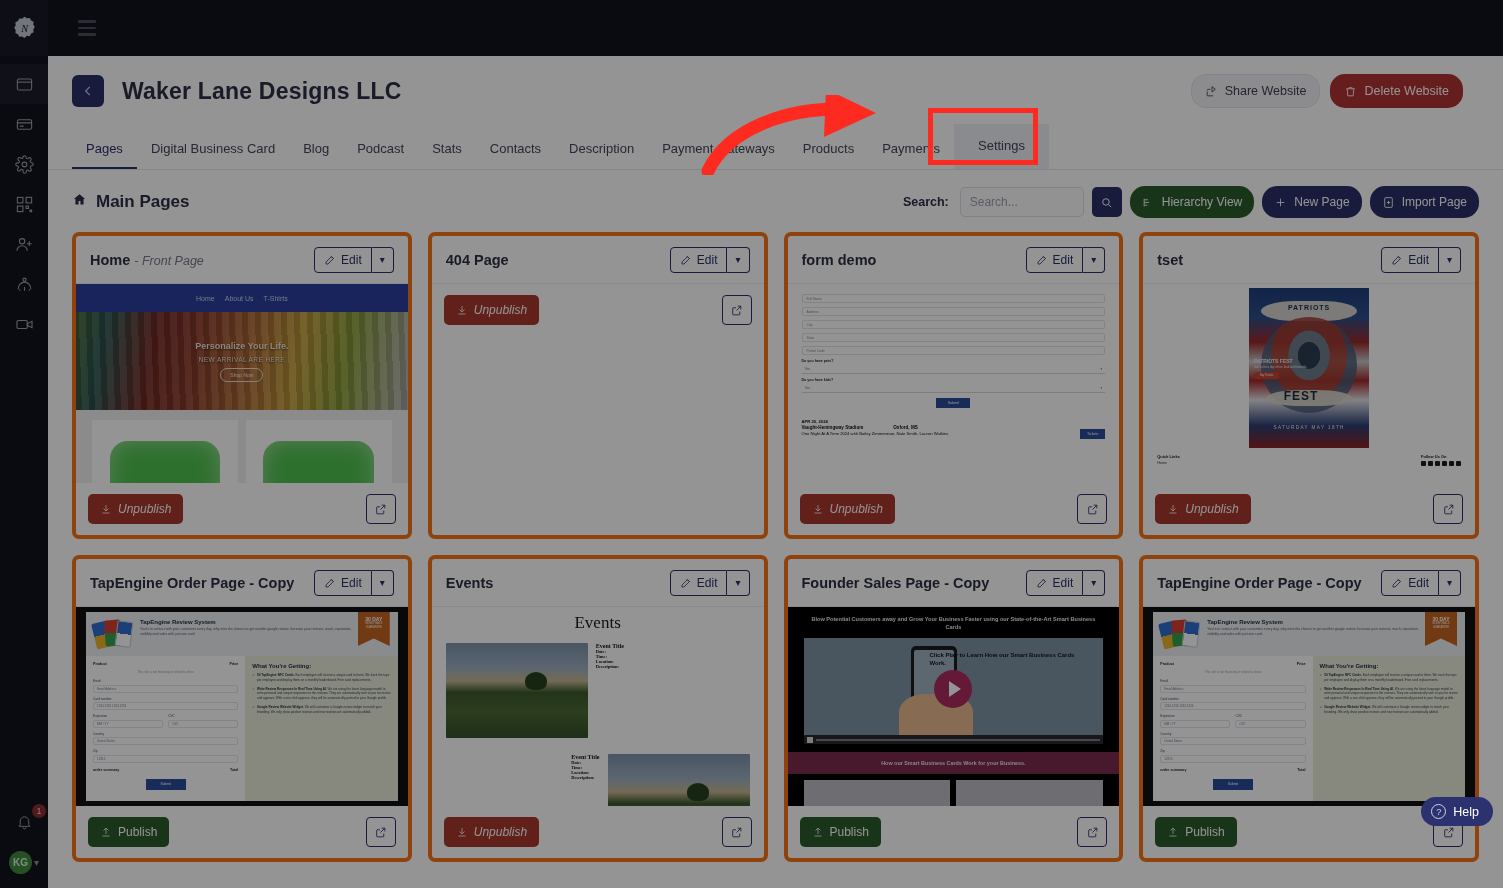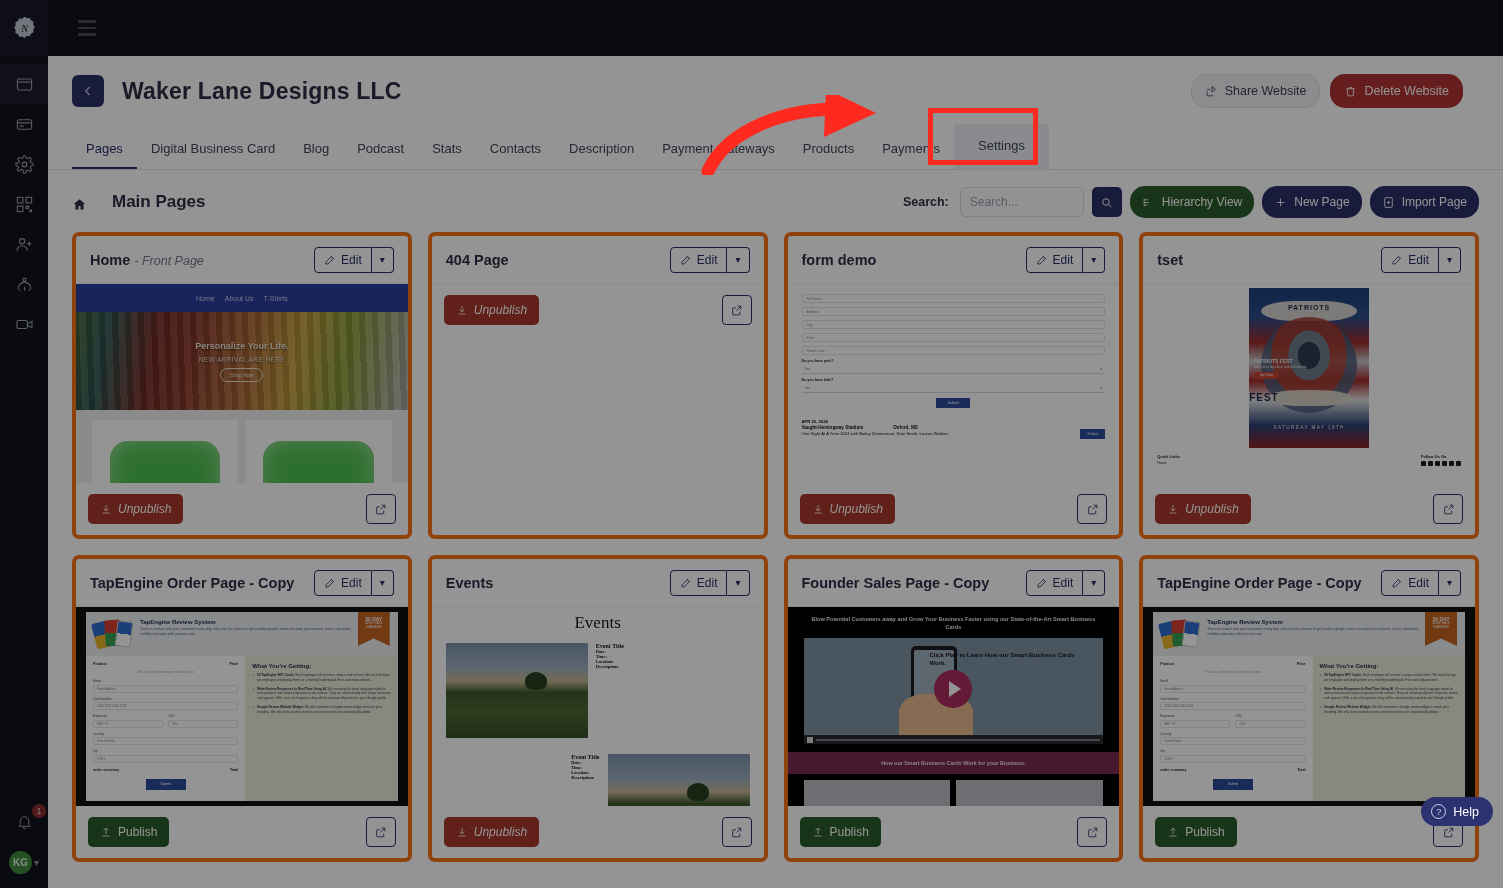--- a/index.html
+++ b/index.html
@@ -92,21 +92,21 @@
     font-size: 13px; color: #434759; padding: 11px 14px 11px 14px;
     cursor: pointer; border-bottom: 2px solid transparent; white-space: nowrap;
   }
   .tab.active { color: #2b3069; border-bottom-color: #2b3069; font-weight: 500; }
   .tab.tab-settings { background: #eef0f5; padding: 14px 24px; }
 
   .section-row {
     display: flex; align-items: center; padding: 0 24px; margin-top: 16px;
   }
   .section-title {
-    display: flex; align-items: flex-end; gap: 25px;
+    display: flex; align-items: flex-start; gap: 9px;
     font-size: 17px; font-weight: bold; color: #2c2f45;
   }
   .section-title svg { width: 15px; height: 15px; fill: #2c2f45; }
   .toolbar { margin-left: auto; display: flex; align-items: center; gap: 8px; }
   .search-label { font-size: 12.5px; font-weight: bold; color: #2c2f45; margin-right: 3px; }
   .search-input {
     width: 124px; height: 30px; border: 1px solid #dcdee6; border-radius: 5px;
     padding: 0 9px; font-size: 12px; color: #4a4e60; background: #fbfbfd;
     font-family: "Liberation Sans", sans-serif;
   }
@@ -220,21 +220,21 @@
     background: linear-gradient(180deg,#1f3e7a 0%, #2c4f8c 18%, #9a2b2b 34%, #c8c8cc 46%, #a3282a 58%, #e2e2e6 70%, #2a3f74 86%, #8e2326 100%);
   }
   .tn-tset .poster .eagle {
     position:absolute; left:50%; top:48%; transform:translate(-50%,-50%);
     width:96px; height:96px; border-radius:50%;
     background: radial-gradient(ellipse at 50% 40%, #2c3c52 0 16%, #6f7d8c 17% 30%, rgba(160,60,50,.85) 31% 55%, rgba(70,90,120,.8) 56% 78%, transparent 79%);
   }
   .tn-tset .poster .ribbon { position:absolute; left:10%; right:10%; top:8%; height:20px; background:#e9e4d8; border-radius:50%/70%; opacity:.9; }
   .tn-tset .poster .ribbon2 { position:absolute; left:14%; right:14%; bottom:26%; height:16px; background:#ddd8cb; border-radius:50%/60%; opacity:.92; }
   .tn-tset .poster .t1 { position:absolute; left:0; right:0; top:10%; text-align:center; font-size:7px; font-weight:bold; color:#1b2b45; letter-spacing:1px; }
-  .tn-tset .poster .t2 { position:absolute; left:0; right:16px; bottom:28%; font-size:10px; font-weight:bold; color:#1b2b45; letter-spacing:1px; }
+  .tn-tset .poster .t2 { position:absolute; left:0; right:16px; bottom:28%; text-align:center; font-size:12px; font-weight:bold; color:#1b2b45; letter-spacing:1px; }
   .tn-tset .poster .t3 { position:absolute; left:0; right:0; bottom:11%; text-align:center; font-size:4.6px; color:#f0ecdf; letter-spacing:1.4px; }
   .tn-tset .poster .ov { position:absolute; left:4%; top:44%; color:#e9e9ee; }
   .tn-tset .poster .ov b { font-size:5px; display:block; }
   .tn-tset .poster .ov s { font-size:2.8px; display:block; text-decoration:none; margin-top:1px; }
   .tn-tset .poster .ov em { display:inline-block; margin-top:3px; background:#c4452f; color:#fff; font-size:2.6px; padding:2px 6px; border-radius:6px; font-style:normal; }
   .tn-tset .foot { width:100%; display:flex; justify-content:space-between; padding:6px 14px 0; }
   .tn-tset .foot b { font-size:4px; color:#1b1b24; display:block; }
   .tn-tset .foot span { font-size:3.6px; color:#3a3a45; display:block; margin-top:2px; }
   .tn-tset .socials { display:flex; gap:2px; margin-top:2px; }
   .tn-tset .socials i { width:5px; height:5px; background:#1b1b24; border-radius:1px; display:block; }

